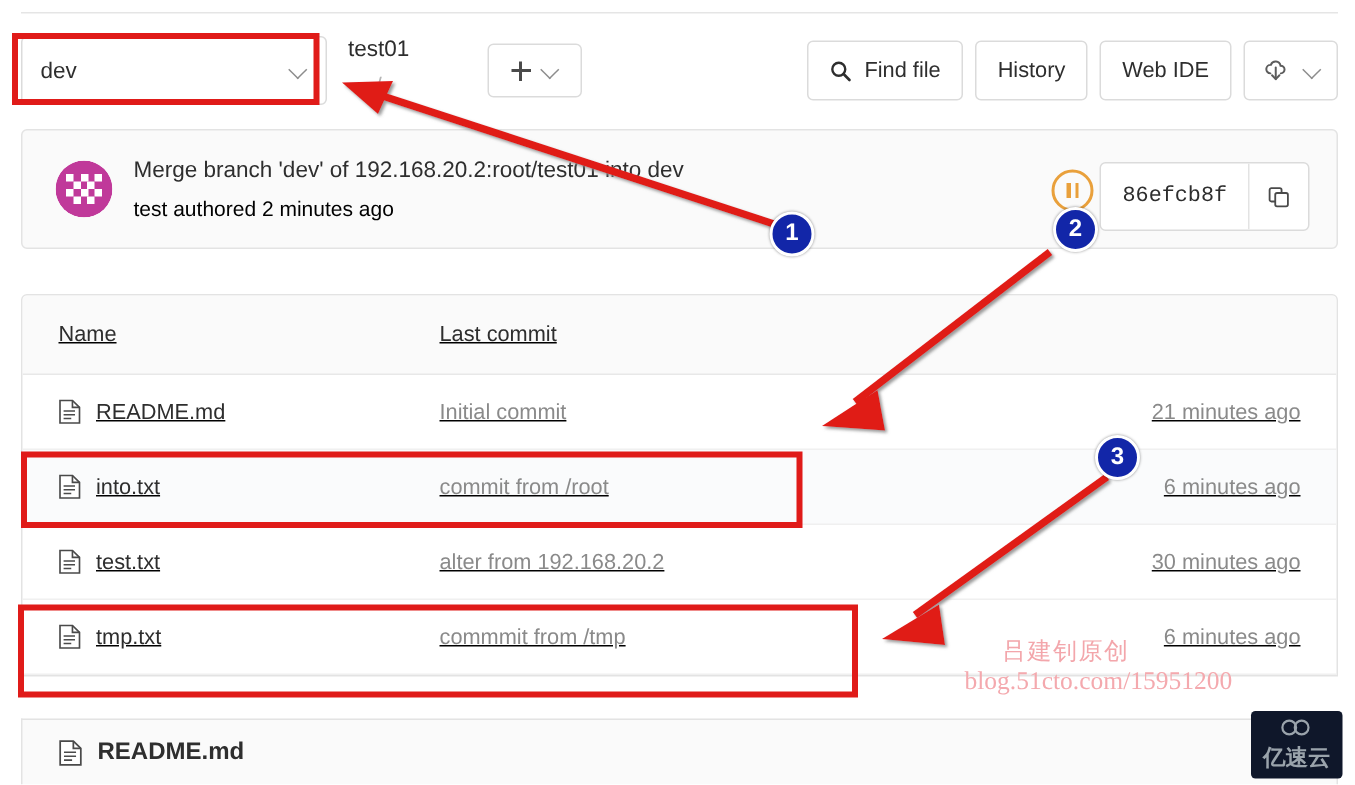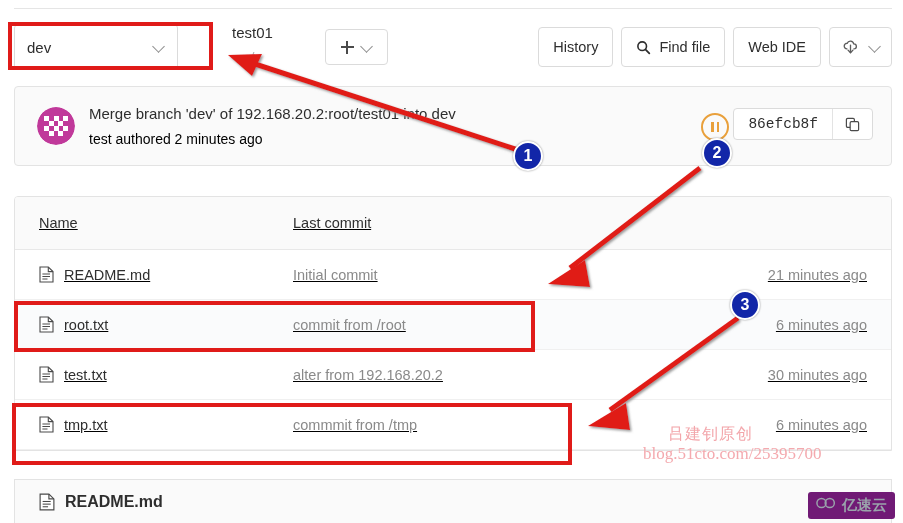--- a/index.html
+++ b/index.html
@@ -15,21 +15,21 @@
   .top-divider {
     position: absolute; left: 14px; top: 8px; width: 878px; height: 1px;
     background: #e5e5e5;
   }
 
   
   .toolbar {
     position: absolute; left: 14px; top: 24px; width: 878px; height: 46px;
   }
   .branch-select {
-    position: absolute; left: 0; top: 0; width: 164px; height: 46px;
+    position: absolute; left: 0; top: 0; width: 204px; height: 46px;
     border: 1px solid #dbdbdb; border-radius: 4px; background: #fff;
     display: flex; align-items: center; padding: 0 12px;
   }
   .branch-select .label {
     font-size: 15px; color: #2e2e2e; flex: 1;
   }
   .chev {
     width: 12px; height: 12px; position: relative; flex: none;
   }
   .chev::before {
@@ -83,21 +83,21 @@
 
   .pipeline-status {
     position: absolute; right: 162px; top: 26px; width: 28px; height: 28px;
     border: 2px solid #e9a03b; border-radius: 50%;
     display: flex; align-items: center; justify-content: center; gap: 3px;
   }
   .pipeline-status i {
     width: 2.5px; height: 10px; background: #e9a03b; display: block;
   }
   .sha-group {
-    position: absolute; right: 18px; top: 21px; height: 32px;
+    position: absolute; right: 18px; top: 21px; height: 46px;
     display: flex; border: 1px solid #dbdbdb; border-radius: 4px;
     background: #fff; overflow: hidden;
   }
   .sha-val {
     display: flex; align-items: center; padding: 0 14px;
     font-family: "Liberation Mono", monospace; font-size: 14.5px; color: #2e2e2e;
   }
   .sha-copy {
     display: flex; align-items: center; justify-content: center;
     width: 40px; border-left: 1px solid #e3e3e3;
@@ -155,22 +155,22 @@
   .wm-cn {
     position: absolute; left: 668px; top: 424px;
     font-size: 16px; color: #f3a6ab; letter-spacing: 1px;
   }
   .wm-url {
     position: absolute; left: 643px; top: 444px;
     font-family: "Liberation Serif", serif; font-size: 17px; color: #f4a9ae;
   }
   .brand-badge {
     position: absolute; right: 8px; bottom: 4px;
-    display: flex; gap: 4px;
-    background: #701a75; padding: 4px 8px; border-radius: 3px;
+    display: flex; align-items: center; gap: 4px;
+    background: #0f172a; padding: 4px 8px; border-radius: 3px; flex-direction: column;
   }
   .brand-badge .t { font-size: 15px; color: #9aa3ab; font-weight: bold; }
 </style>
 </head>
 <body>
 
 <div id="app">
 
   <div class="top-divider"></div>
 
@@ -186,30 +186,30 @@
       <span class="sep">/</span>
     </div>
 
     <div class="plus-btn">
       <span class="plus-glyph"></span>
       <span class="chev"></span>
     </div>
 
     <div class="tb-right">
       <div class="tb-btn">
-        <span>History</span>
-      </div>
-      <div class="tb-btn">
         <span>
           <svg class="ic" width="15" height="15" viewBox="0 0 16 16">
             <circle cx="6.6" cy="6.6" r="4.6" fill="none" stroke="#2e2e2e" stroke-width="1.7"></circle>
             <line x1="10" y1="10" x2="14.2" y2="14.2" stroke="#2e2e2e" stroke-width="1.9" stroke-linecap="round"></line>
           </svg>
         </span>
         <span>Find file</span>
+      </div>
+      <div class="tb-btn">
+        <span>History</span>
       </div>
       <div class="tb-btn">
         <span>Web IDE</span>
       </div>
       <div class="tb-btn icon-only">
         <span>
           <svg class="ic" width="17" height="17" viewBox="0 0 18 18">
             <path d="M5.2 10.5a3 3 0 0 1 .3-6 3.6 3.6 0 0 1 6.9.6 2.7 2.7 0 0 1 .2 5.4" fill="none" stroke="#5c5c5c" stroke-width="1.4" stroke-linecap="round"></path>
             <line x1="9" y1="6.4" x2="9" y2="14.4" stroke="#5c5c5c" stroke-width="1.4" stroke-linecap="round"></line>
             <polyline points="6.4,11.8 9,14.6 11.6,11.8" fill="none" stroke="#5c5c5c" stroke-width="1.4" stroke-linecap="round" stroke-linejoin="round"></polyline>
@@ -288,21 +288,21 @@
           <svg class="ic" width="15" height="17" viewBox="0 0 15 17">
             <path d="M1 1h8.3L14 5.6V16H1z" fill="#fff" stroke="#4a4a4a" stroke-width="1.1"></path>
             <path d="M9.3 1v4.6H14" fill="none" stroke="#4a4a4a" stroke-width="1.1"></path>
             <g stroke="#4a4a4a" stroke-width="1">
                 <line x1="3.4" y1="8" x2="11" y2="8"></line>
                 <line x1="3.4" y1="10.5" x2="11" y2="10.5"></line>
                 <line x1="3.4" y1="13" x2="8.5" y2="13"></line>
               </g>
           </svg>
         </span>
-        <span>root.txt</span>
+        <span>into.txt</span>
       </div>
       <div class="c-commit">commit from /root</div>
       <div class="c-update">6 minutes ago</div>
     </div>
 
     <div class="tbl-row">
       <div class="c-name">
         <span>
           <svg class="ic" width="15" height="17" viewBox="0 0 15 17">
             <path d="M1 1h8.3L14 5.6V16H1z" fill="#fff" stroke="#4a4a4a" stroke-width="1.1"></path>
@@ -349,21 +349,21 @@
             <line x1="3.4" y1="8" x2="11" y2="8"></line>
             <line x1="3.4" y1="10.5" x2="11" y2="10.5"></line>
             <line x1="3.4" y1="13" x2="8.5" y2="13"></line>
           </g>
       </svg>
     </span>
     <span class="t">README.md</span>
   </div>
 
   <div class="wm-cn">吕建钊原创</div>
-  <div class="wm-url">blog.51cto.com/25395700</div>
+  <div class="wm-url">blog.51cto.com/15951200</div>
   <div class="brand-badge">
     <span>
       <svg class="ic" width="22" height="14" viewBox="0 0 24 15">
         <circle cx="6" cy="7.5" r="5" fill="none" stroke="#9aa3ab" stroke-width="1.6"></circle>
         <circle cx="15" cy="7.5" r="5" fill="none" stroke="#9aa3ab" stroke-width="1.6"></circle>
       </svg>
     </span>
     <span class="t">亿速云</span>
   </div>
 

